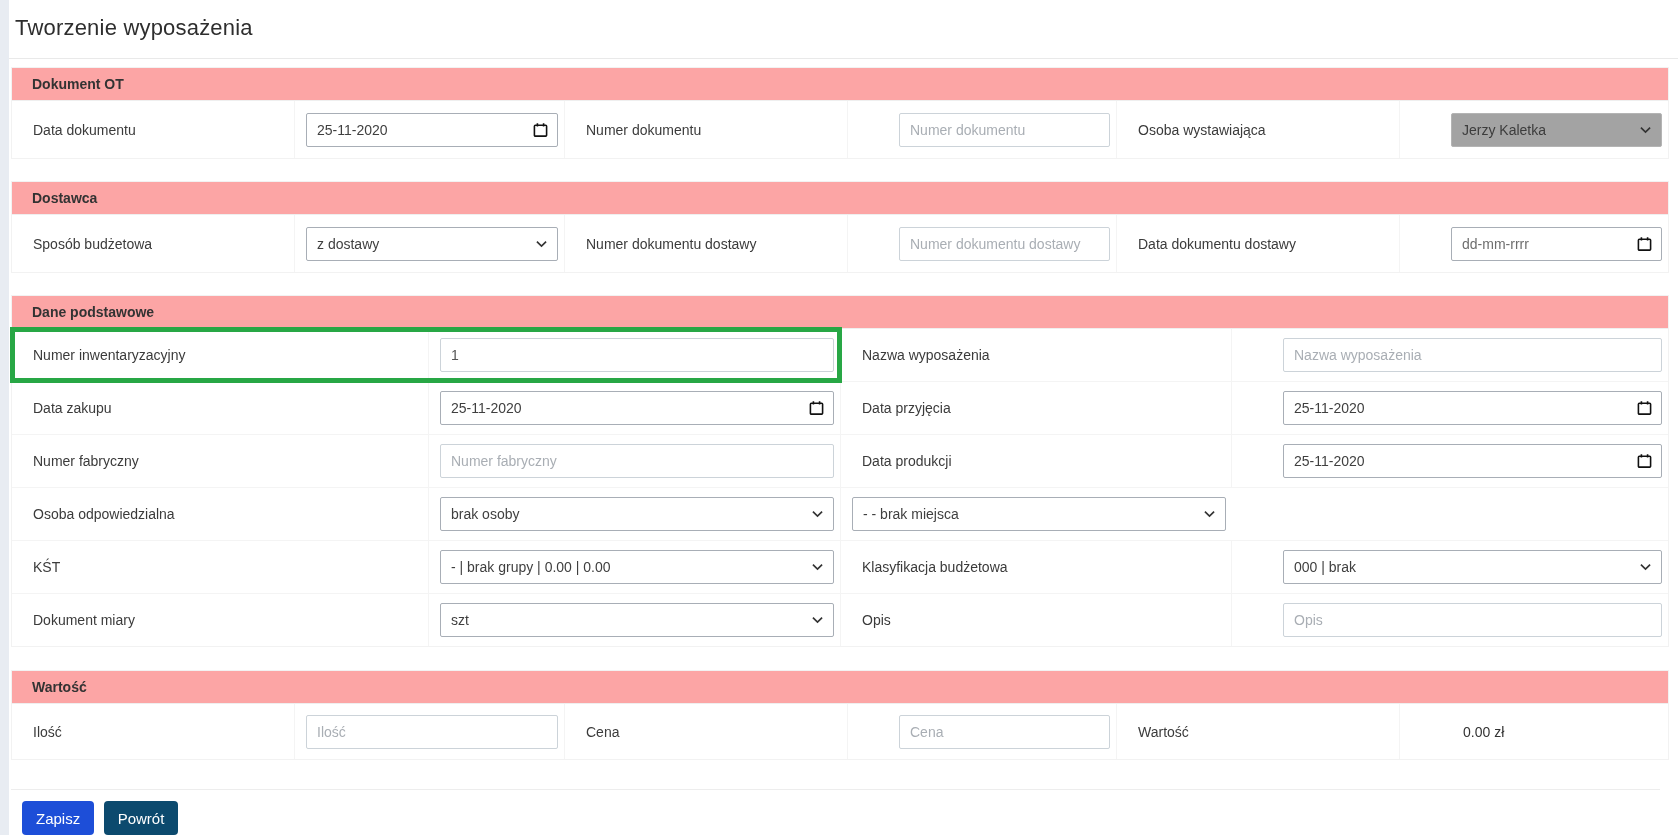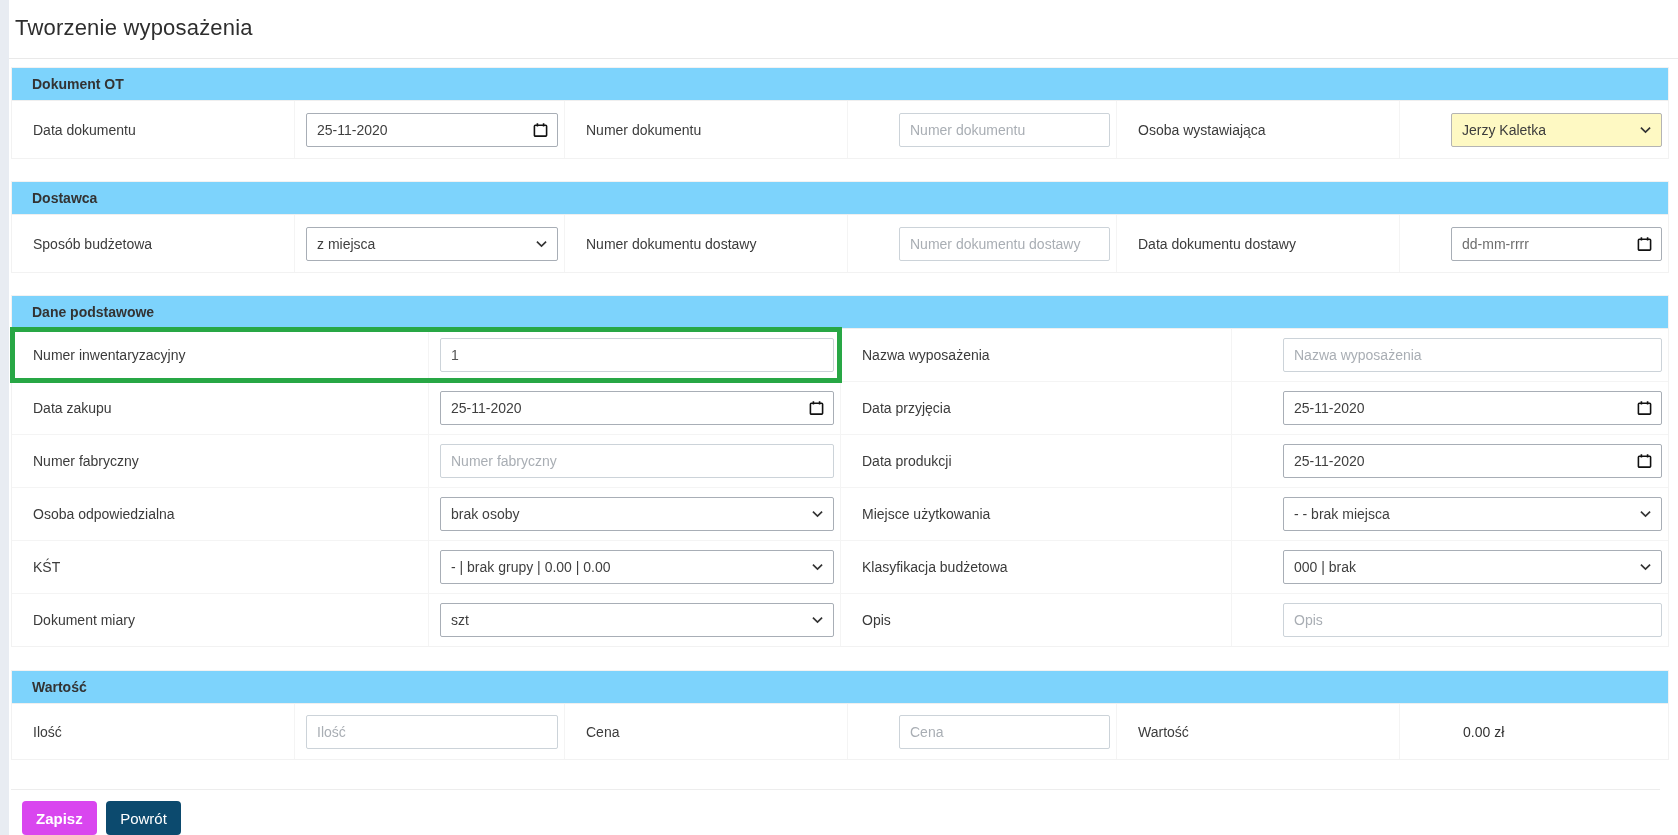--- a/index.html
+++ b/index.html
@@ -24,21 +24,21 @@
   }
   .form-wrap { margin: 8px 9px 0 2px; }
 
   .section {
     border: 1px solid #f2f2f2;
     margin-bottom: 22px;
     background: #fff;
   }
   .section-wartosc { margin-top: 23px; }
   .section-header {
-    background: #7dd3fc;
+    background: #fca5a5;
     border-bottom: 1px solid #efefef;
     padding: 8px 20px;
     font-size: 14px; font-weight: bold; color: #333;
   }
   .frow { display: grid; }
   .frow + .frow { border-top: 1px solid #f4f4f4; }
   .row3 { grid-template-columns: 1fr 1fr 1fr; }
   .row2 { grid-template-columns: 1fr 1fr; }
 
   .fgroup { display: grid; align-items: center; min-height: 57px; }
@@ -73,42 +73,42 @@
     display: flex; align-items: center; cursor: pointer;
   }
 
   .select {
     height: 34px;
     border: 1px solid #a8aeb6; border-radius: 2px;
     background: #fff; color: #3f3f3f;
     display: flex; align-items: center; justify-content: space-between;
     padding: 0 10px; font-size: 14px; cursor: default;
   }
-  .select.disabled { background: #fef9c3; border-color: #b4b4b4; color: #3c3c3c; justify-content: space-between; }
+  .select.disabled { background: #a3a3a3; border-color: #b4b4b4; color: #3c3c3c; justify-content: space-between; }
   .chev { display: flex; align-items: center; margin-left: 8px; }
 
   .highlighted {
     outline: 5px solid #28a745;
     outline-offset: -3px;
     position: relative; z-index: 2;
   }
 
   .static-value { font-size: 14px; color: #333; padding-left: 12px; }
 
   .footer {
     border-top: 1px solid #ededed;
     margin: 29px 9px 0 0;
     padding: 11px 0 0 11px;
   }
   .btn {
     border: none; border-radius: 4px;
     color: #fff; font-size: 15px; font-family: inherit;
     padding: 8px 14px; height: 34px; cursor: pointer;
   }
-  .btn-save { background: #d946ef; font-weight: bold; }
+  .btn-save { background: #1d4ed8; }
   .btn-back { background: #0c4a6e; margin-left: 5px; }
 </style>
 </head>
 <body>
 
 <div class="left-strip"></div>
 
 <div class="main">
 
   <div class="page-header">
@@ -157,21 +157,21 @@
       </div>
     </div>
 
     <div class="section">
       <div class="section-header">Dostawca</div>
       <div class="frow row3">
         <div class="fgroup">
           <div class="flabel">Sposób budżetowa</div>
           <div class="fcontrol">
             <div class="select">
-              <span>z miejsca</span>
+              <span>z dostawy</span>
               <span class="chev">
                 <svg width="11" height="8" viewBox="0 0 12 8">
                     <polyline points="1,1.5 6,6.3 11,1.5" fill="none" stroke="#333" stroke-width="1.8"></polyline>
                   </svg>
               </span>
             </div>
           </div>
         </div>
         <div class="fgroup">
           <div class="flabel">Numer dokumentu dostawy</div>
@@ -280,21 +280,20 @@
               <span>brak osoby</span>
               <span class="chev">
                 <svg width="11" height="8" viewBox="0 0 12 8">
                     <polyline points="1,1.5 6,6.3 11,1.5" fill="none" stroke="#333" stroke-width="1.8"></polyline>
                   </svg>
               </span>
             </div>
           </div>
         </div>
         <div class="fgroup gright">
-          <div class="flabel">Miejsce użytkowania</div>
           <div class="fcontrol">
             <div class="select">
               <span>- - brak miejsca</span>
               <span class="chev">
                 <svg width="11" height="8" viewBox="0 0 12 8">
                     <polyline points="1,1.5 6,6.3 11,1.5" fill="none" stroke="#333" stroke-width="1.8"></polyline>
                   </svg>
               </span>
             </div>
           </div>

